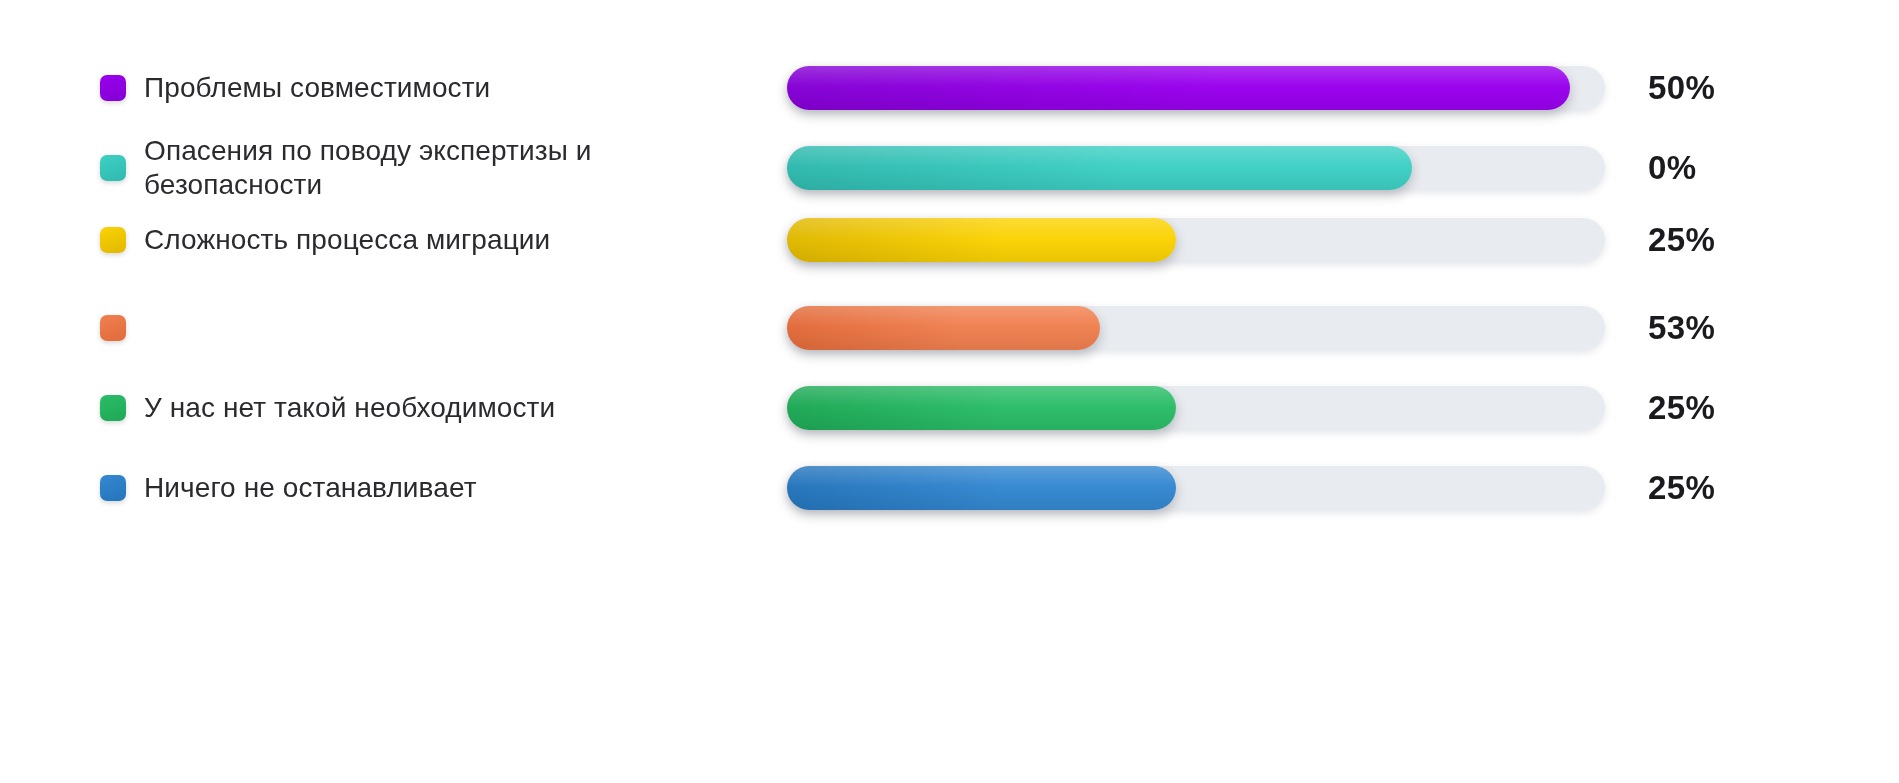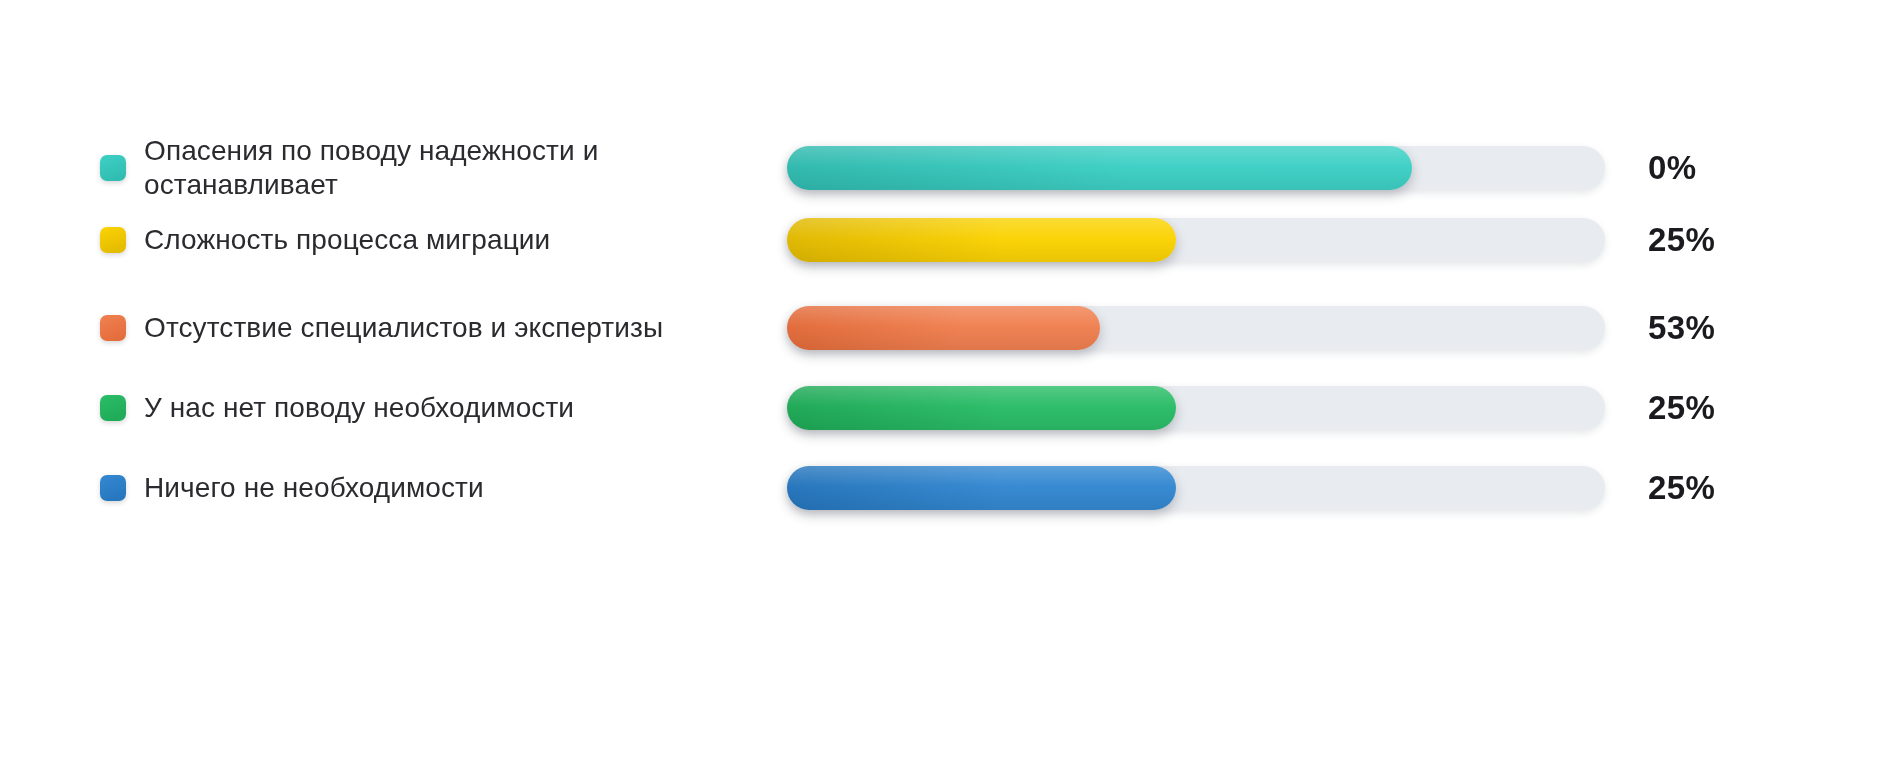--- a/index.html
+++ b/index.html
@@ -96,63 +96,72 @@
     font-size: 33px;
     font-weight: bold;
     color: #1b1b1f;
     letter-spacing: 0.4px;
   }
 </style>
 </head>
 <body>
 
 <div id="chart">
+    <div class="row" style="top: 48px;">
+      <div class="legend">
+        <span class="swatch" style="background: linear-gradient(160deg, rgb(153, 0, 238) 0%, rgb(132, 0, 212) 100%);"></span>
+        <span class="legend-label">Проблемы совместимости</span>
+      </div>
+      <div class="track" style="background: rgb(232, 235, 239);">
+        <div class="fill" style="width: 783px; background: linear-gradient(100deg, rgb(132, 0, 212) 0%, rgb(153, 0, 238) 55%, rgb(153, 0, 238) 100%);"></div>
+      </div>
+      <div class="value">50%</div>
+    </div>
     <div class="row" style="top: 128px;">
       <div class="legend">
         <span class="swatch" style="background: linear-gradient(160deg, rgb(62, 208, 197) 0%, rgb(47, 185, 174) 100%);"></span>
-        <span class="legend-label">Опасения по поводу надежности и останавливает</span>
+        <span class="legend-label">Опасения по поводу экспертизы и безопасности</span>
       </div>
       <div class="track" style="background: rgb(232, 235, 239);">
         <div class="fill" style="width: 625px; background: linear-gradient(100deg, rgb(47, 185, 174) 0%, rgb(62, 208, 197) 55%, rgb(62, 208, 197) 100%);"></div>
       </div>
       <div class="value">0%</div>
     </div>
     <div class="row" style="top: 200px;">
       <div class="legend">
         <span class="swatch" style="background: linear-gradient(160deg, rgb(251, 211, 4) 0%, rgb(224, 184, 0) 100%);"></span>
         <span class="legend-label">Сложность процесса миграции</span>
       </div>
       <div class="track" style="background: rgb(232, 235, 239);">
         <div class="fill" style="width: 389px; background: linear-gradient(100deg, rgb(224, 184, 0) 0%, rgb(251, 211, 4) 55%, rgb(251, 211, 4) 100%);"></div>
       </div>
       <div class="value">25%</div>
     </div>
     <div class="row" style="top: 288px;">
       <div class="legend">
         <span class="swatch" style="background: linear-gradient(160deg, rgb(240, 128, 80) 0%, rgb(226, 106, 57) 100%);"></span>
-        <span class="legend-label">Отсутствие специалистов и экспертизы</span>
       </div>
       <div class="track" style="background: rgb(232, 235, 239);">
         <div class="fill" style="width: 313px; background: linear-gradient(100deg, rgb(226, 106, 57) 0%, rgb(240, 128, 80) 55%, rgb(240, 128, 80) 100%);"></div>
       </div>
       <div class="value">53%</div>
     </div>
     <div class="row" style="top: 368px;">
       <div class="legend">
         <span class="swatch" style="background: linear-gradient(160deg, rgb(43, 189, 104) 0%, rgb(29, 168, 85) 100%);"></span>
-        <span class="legend-label">У нас нет поводу необходимости</span>
+        <span class="legend-label">У нас нет такой необходимости</span>
       </div>
       <div class="track" style="background: rgb(232, 235, 239);">
         <div class="fill" style="width: 389px; background: linear-gradient(100deg, rgb(29, 168, 85) 0%, rgb(43, 189, 104) 55%, rgb(43, 189, 104) 100%);"></div>
       </div>
       <div class="value">25%</div>
     </div>
     <div class="row" style="top: 448px;">
       <div class="legend">
         <span class="swatch" style="background: linear-gradient(160deg, rgb(52, 136, 209) 0%, rgb(36, 116, 187) 100%);"></span>
-        <span class="legend-label">Ничего не необходимости</span>
+        <span class="legend-label">Ничего не останавливает</span>
       </div>
       <div class="track" style="background: rgb(232, 235, 239);">
         <div class="fill" style="width: 389px; background: linear-gradient(100deg, rgb(36, 116, 187) 0%, rgb(52, 136, 209) 55%, rgb(52, 136, 209) 100%);"></div>
       </div>
       <div class="value">25%</div>
     </div>
   </div>
 
 </body></html>

